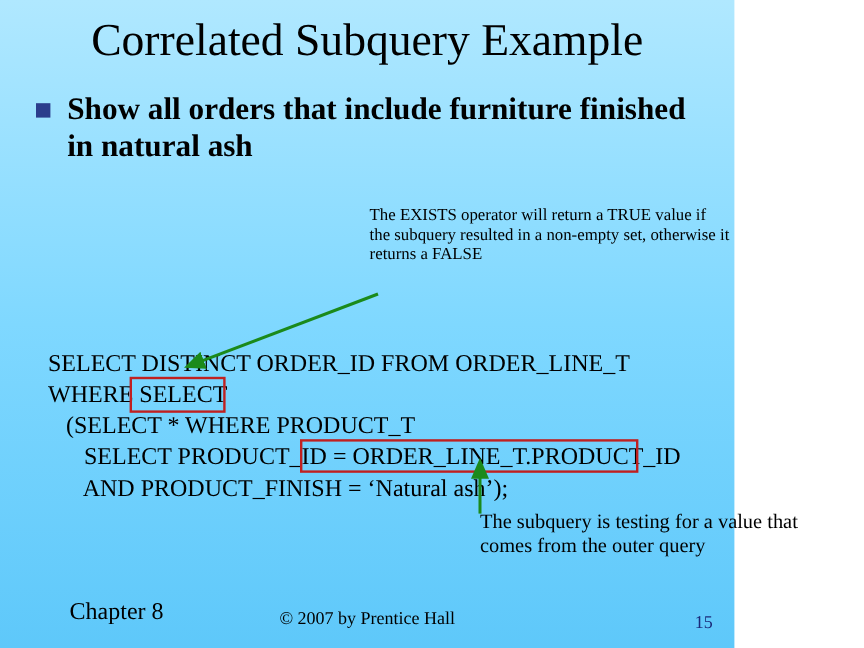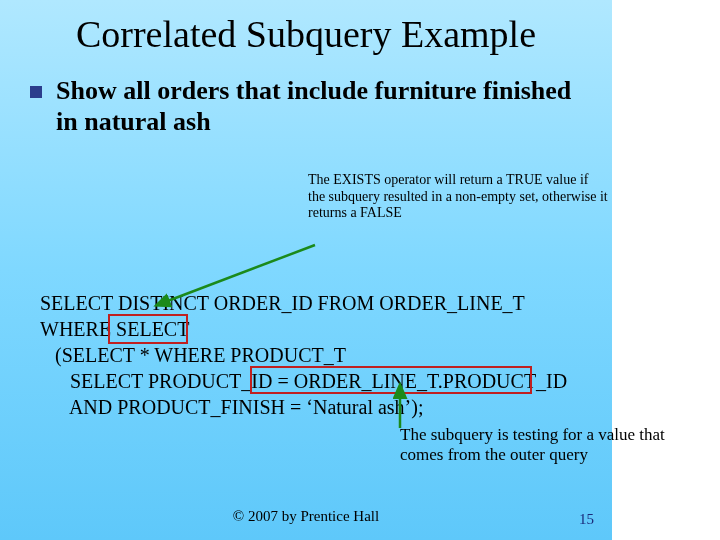--- a/index.html
+++ b/index.html
@@ -147,16 +147,17 @@
       <marker id="ah" markerWidth="10" markerHeight="10" refX="2" refY="3" orient="auto">
         <path d="M0,0 L0,6 L7,3 z" fill="#1b8a1b"></path>
       </marker>
     </defs>
     <line x1="315" y1="245" x2="165" y2="302" stroke="#1b8a1b" stroke-width="2.5" marker-end="url(#ah)"></line>
     <line x1="400" y1="428" x2="400" y2="394" stroke="#1b8a1b" stroke-width="2.5" marker-end="url(#ah)"></line>
   </svg>
 
   <div class="callout2">The subquery is testing for a value that comes from the outer query</div>
 
+  <div class="chapter">Chapter 8</div>
   <div class="copyright">© 2007 by Prentice Hall</div>
   <div class="page-num">15</div>
 
 </div>
 
 </body></html>

